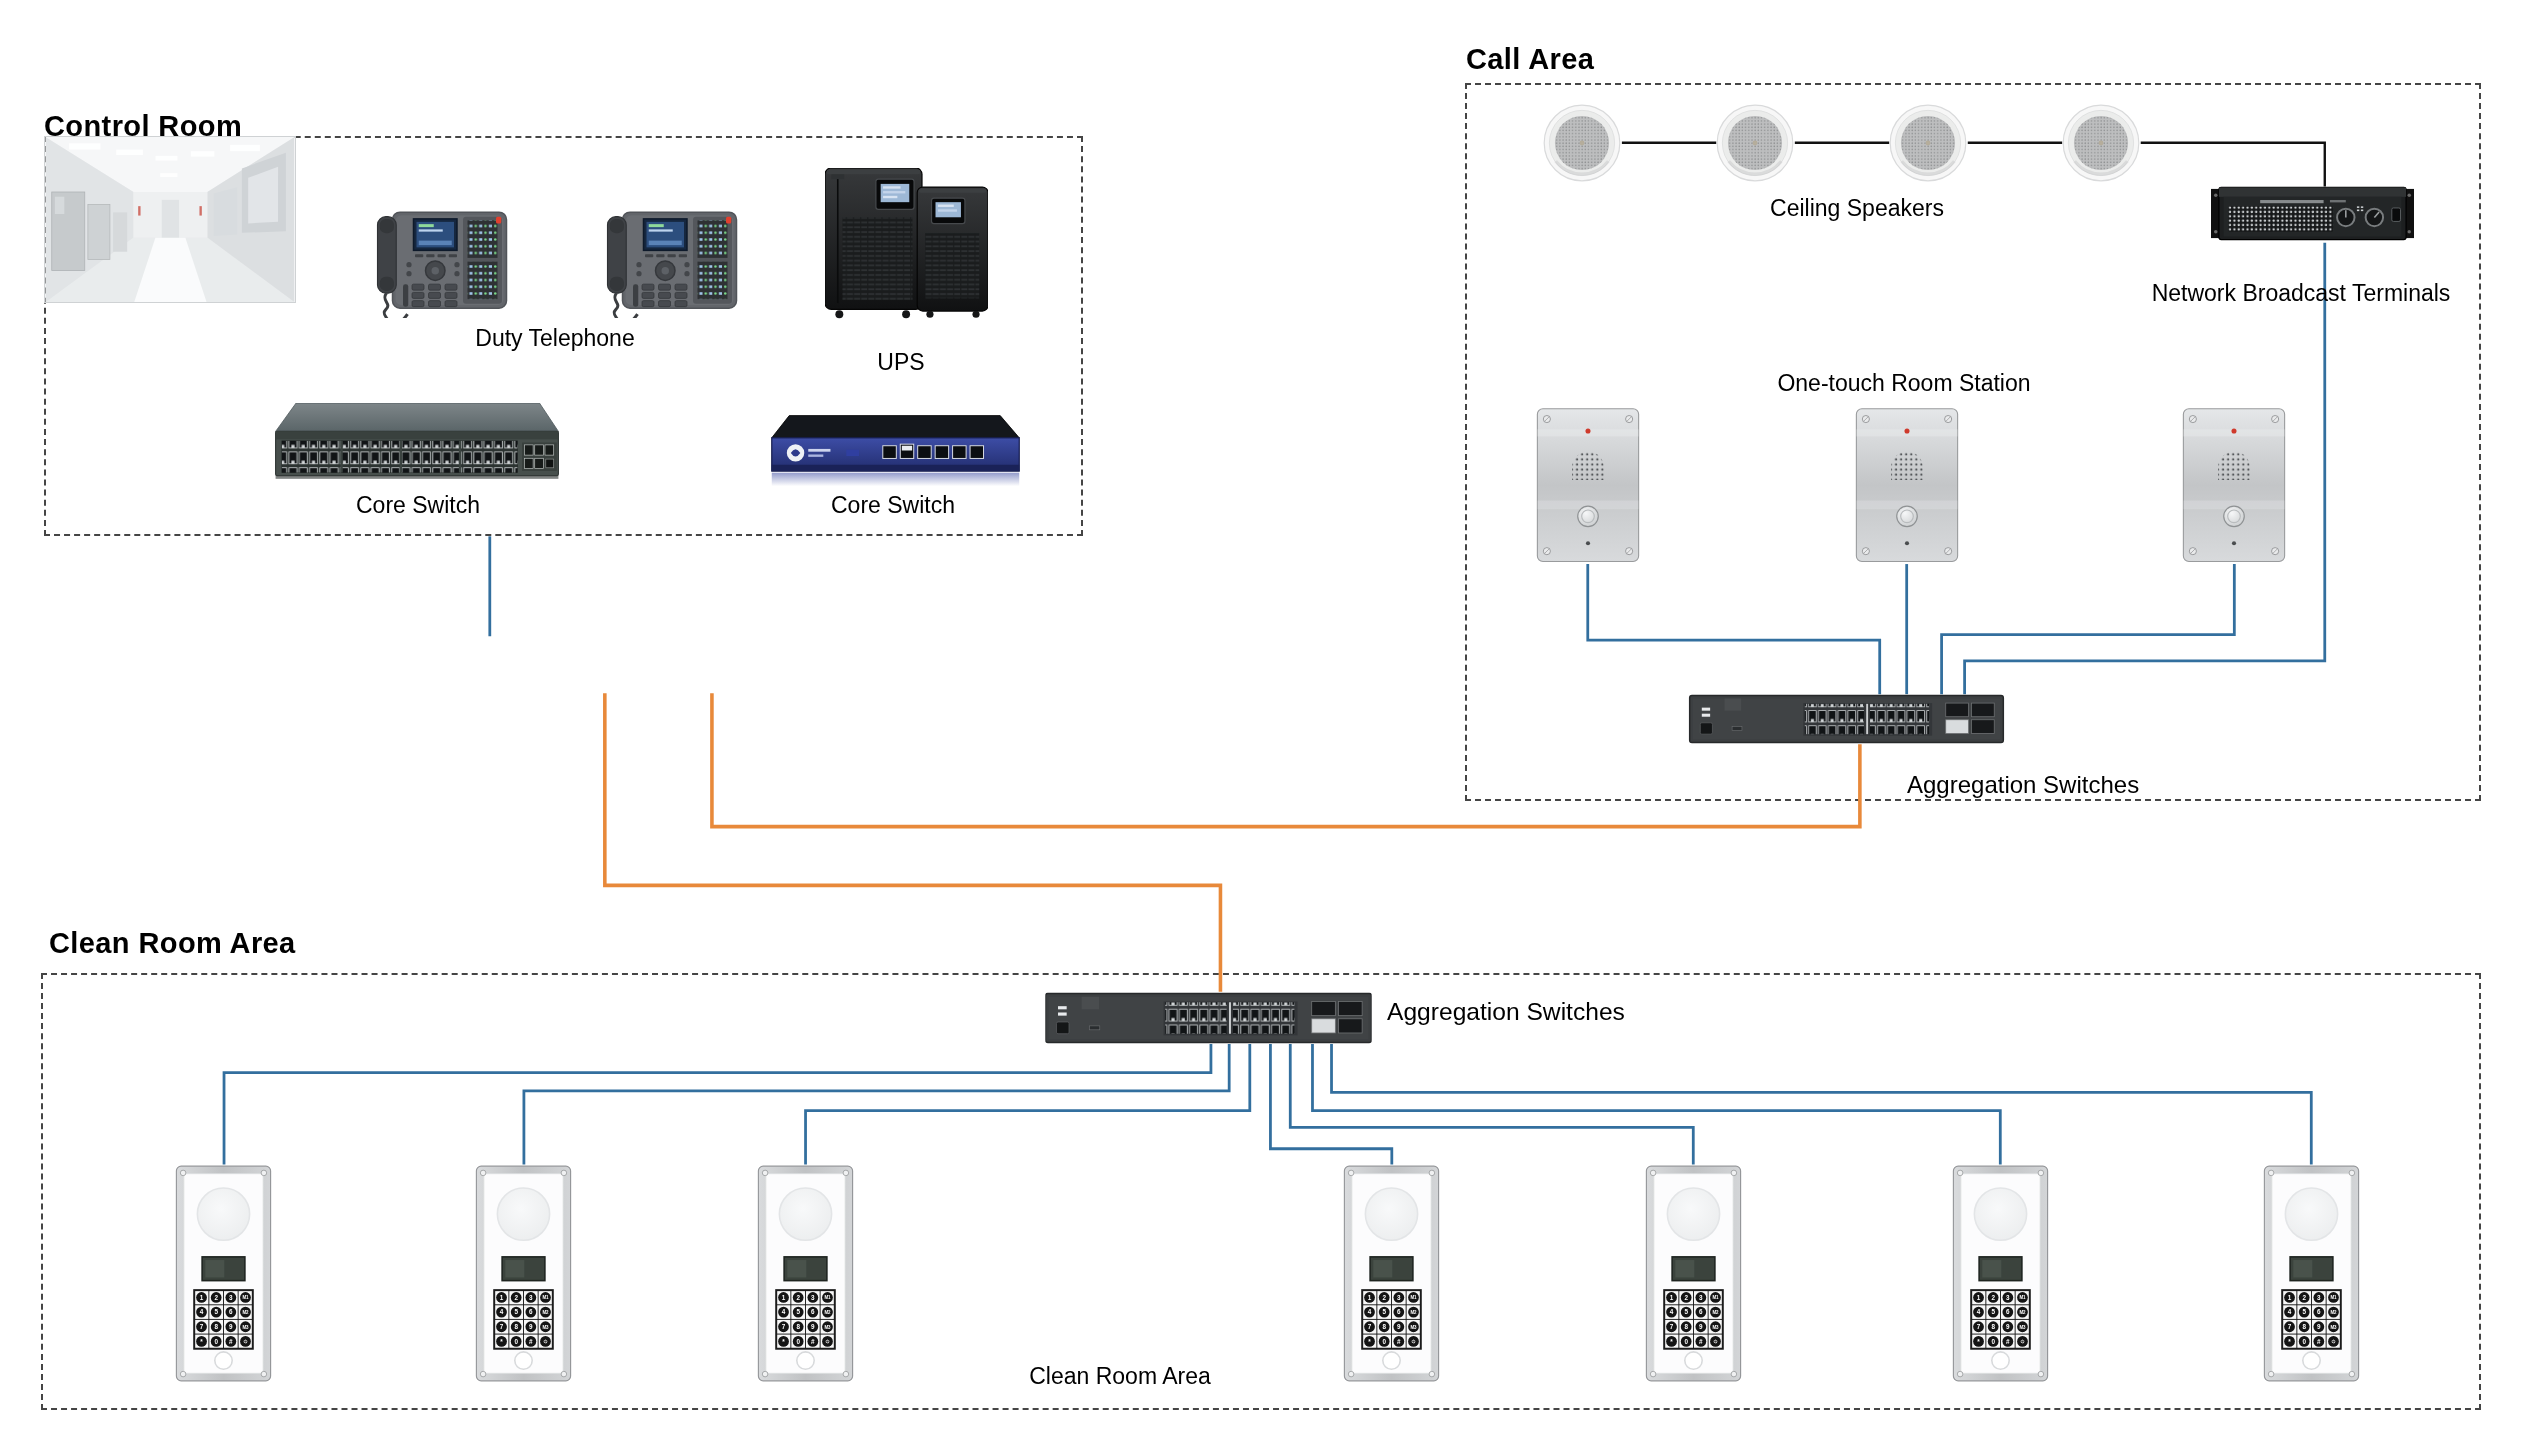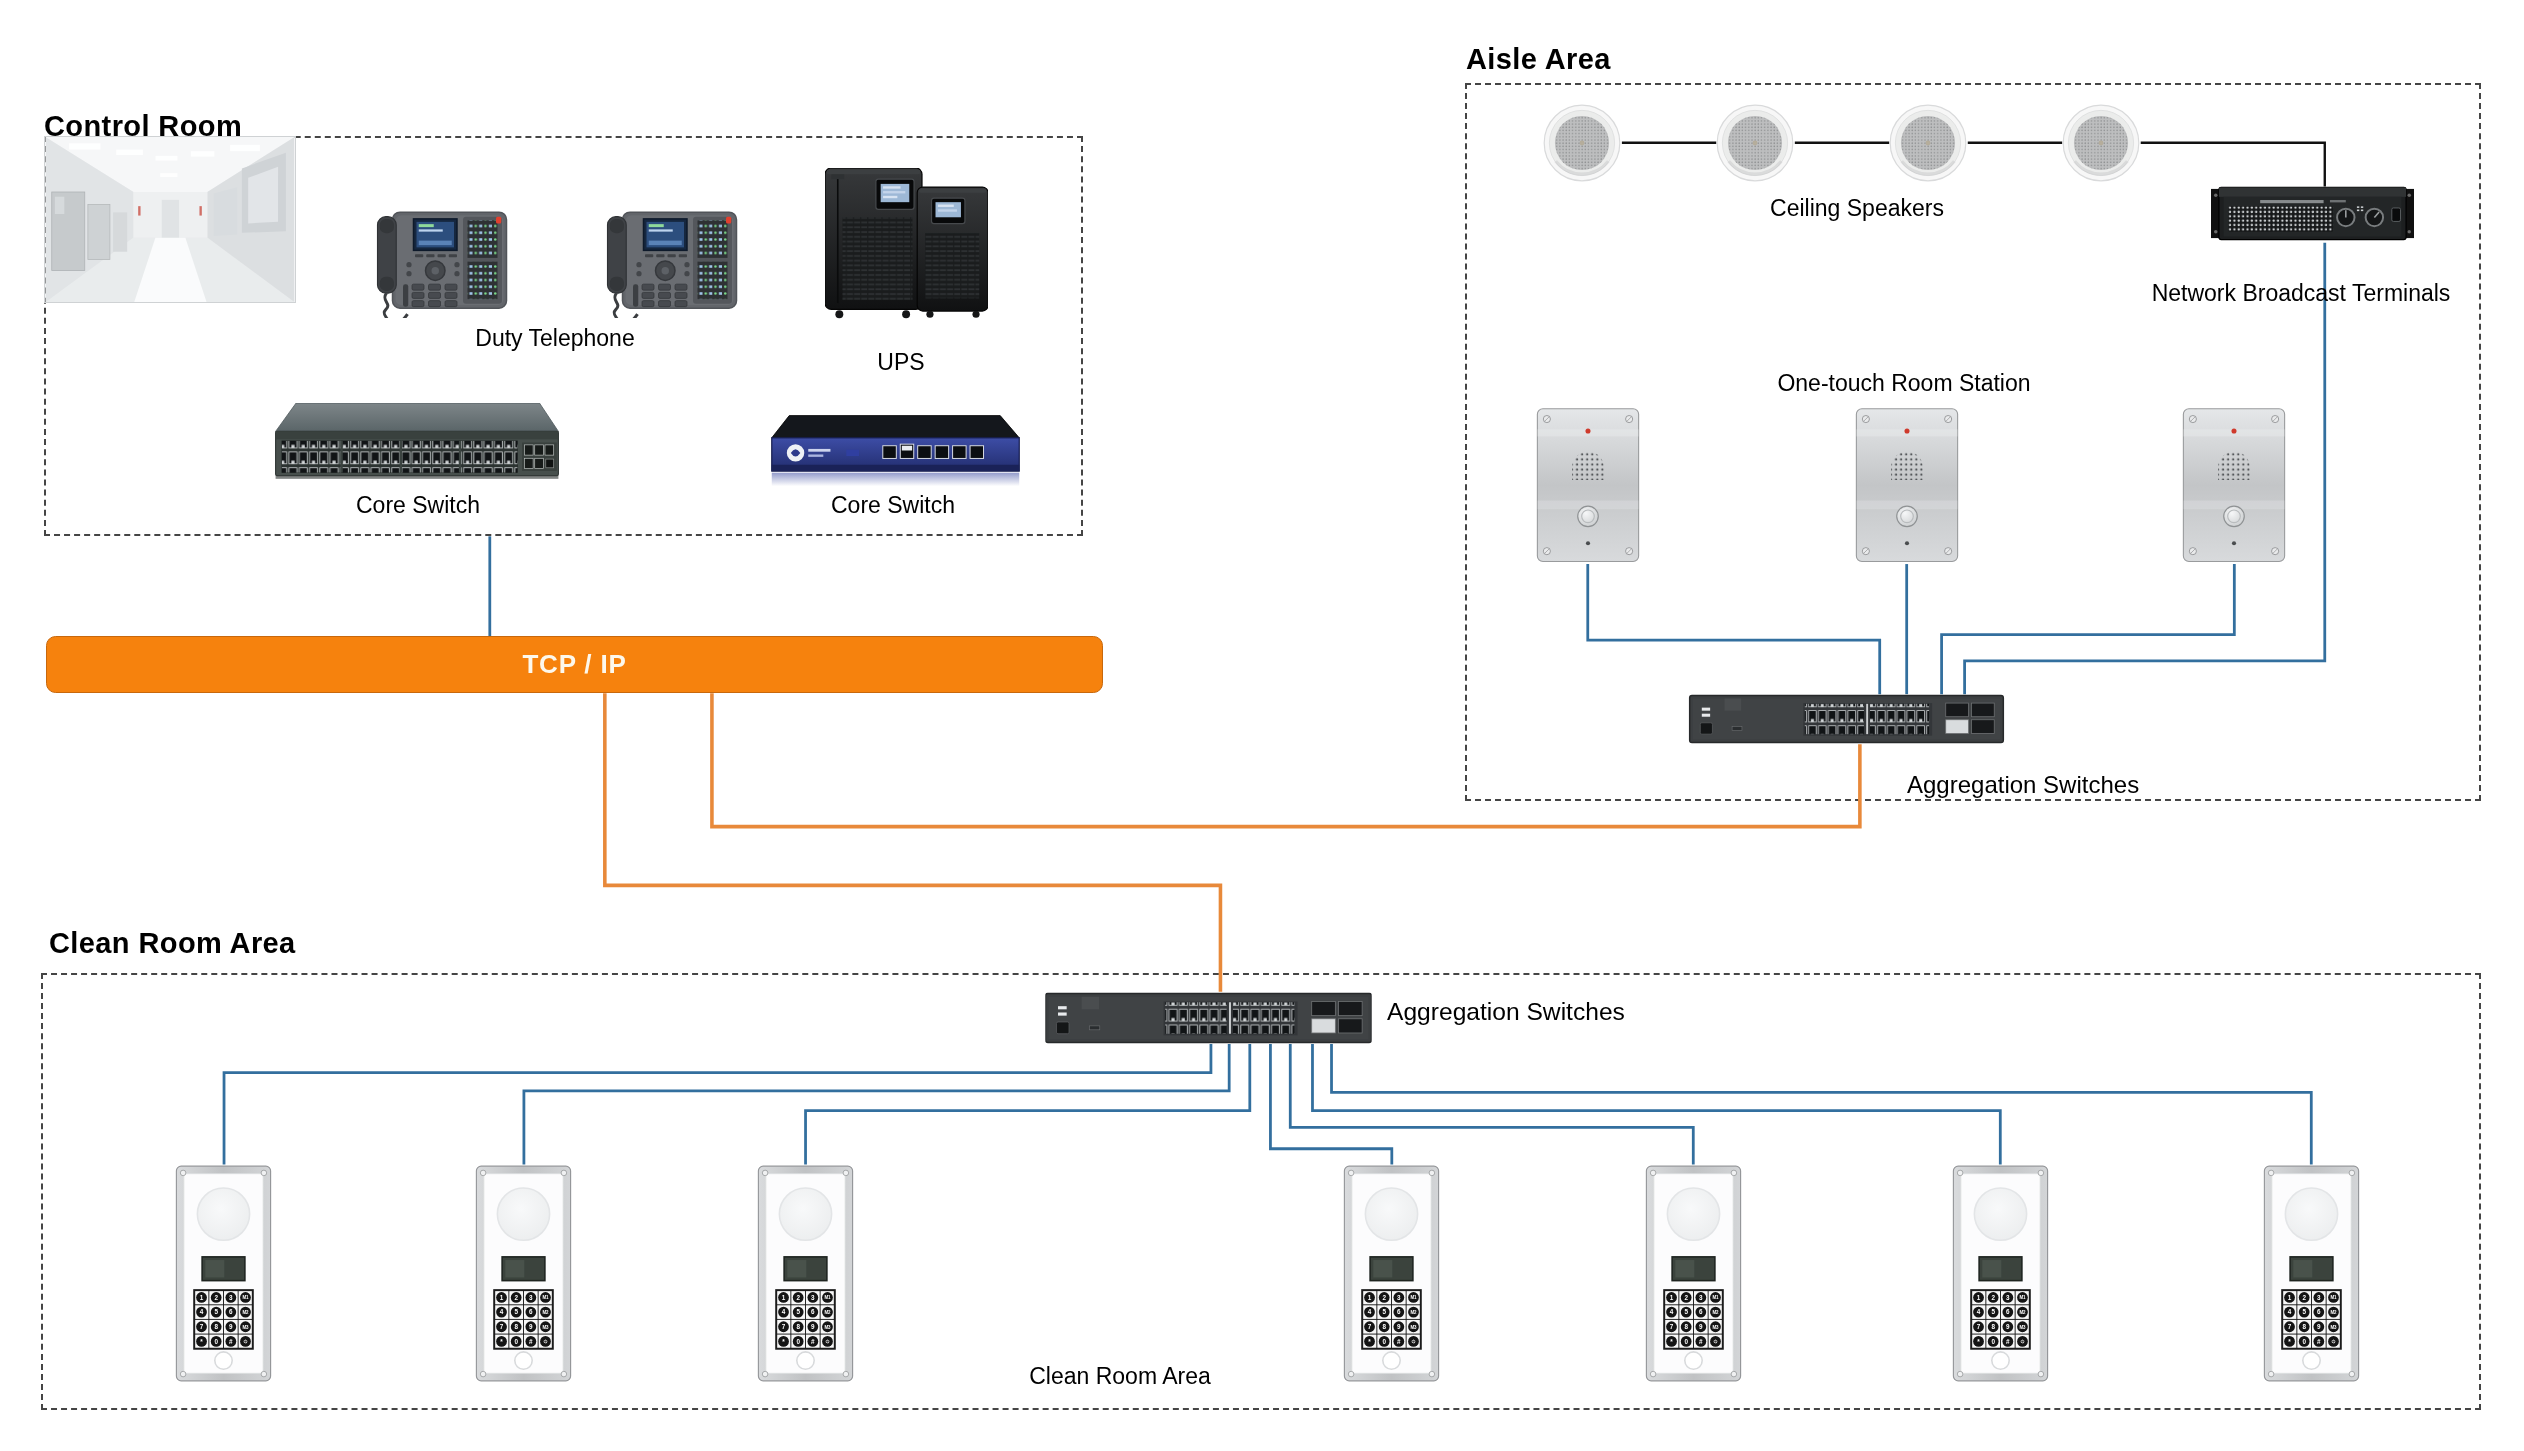--- a/index.html
+++ b/index.html
@@ -421,25 +421,22 @@
   <svg class="dev" style="left:267px;top:403px;" width="300" height="79" viewBox="0 0 378 100">
       <use href="#sym-rack48"></use>
     </svg>
   <div class="lbl" style="left:418px;top:492px;">Core Switch</div>
 
   <svg class="dev" style="left:767px;top:414px;" width="257" height="73" viewBox="0 0 324 92">
       <use href="#sym-appliance"></use>
     </svg>
   <div class="lbl" style="left:893px;top:492px;">Core Switch</div>
 
-  <div class="tcp-bar">
-    <span>TCP / IP</span>
-  </div>
-
-  <div class="zone-title" style="left:1466px;top:43px;">Aisle Area</div>
+
+  <div class="zone-title" style="left:1466px;top:43px;">Call Area</div>
   <div class="zone-box" style="left:1465px;top:83px;width:1016px;height:718px;"></div>
 
   <svg class="dev" style="left:1543px;top:104px;" width="78" height="78" viewBox="0 0 98 98">
       <use href="#sym-speaker"></use>
     </svg>
   <svg class="dev" style="left:1716px;top:104px;" width="78" height="78" viewBox="0 0 98 98">
       <use href="#sym-speaker"></use>
     </svg>
   <svg class="dev" style="left:1889px;top:104px;" width="78" height="78" viewBox="0 0 98 98">
       <use href="#sym-speaker"></use>

